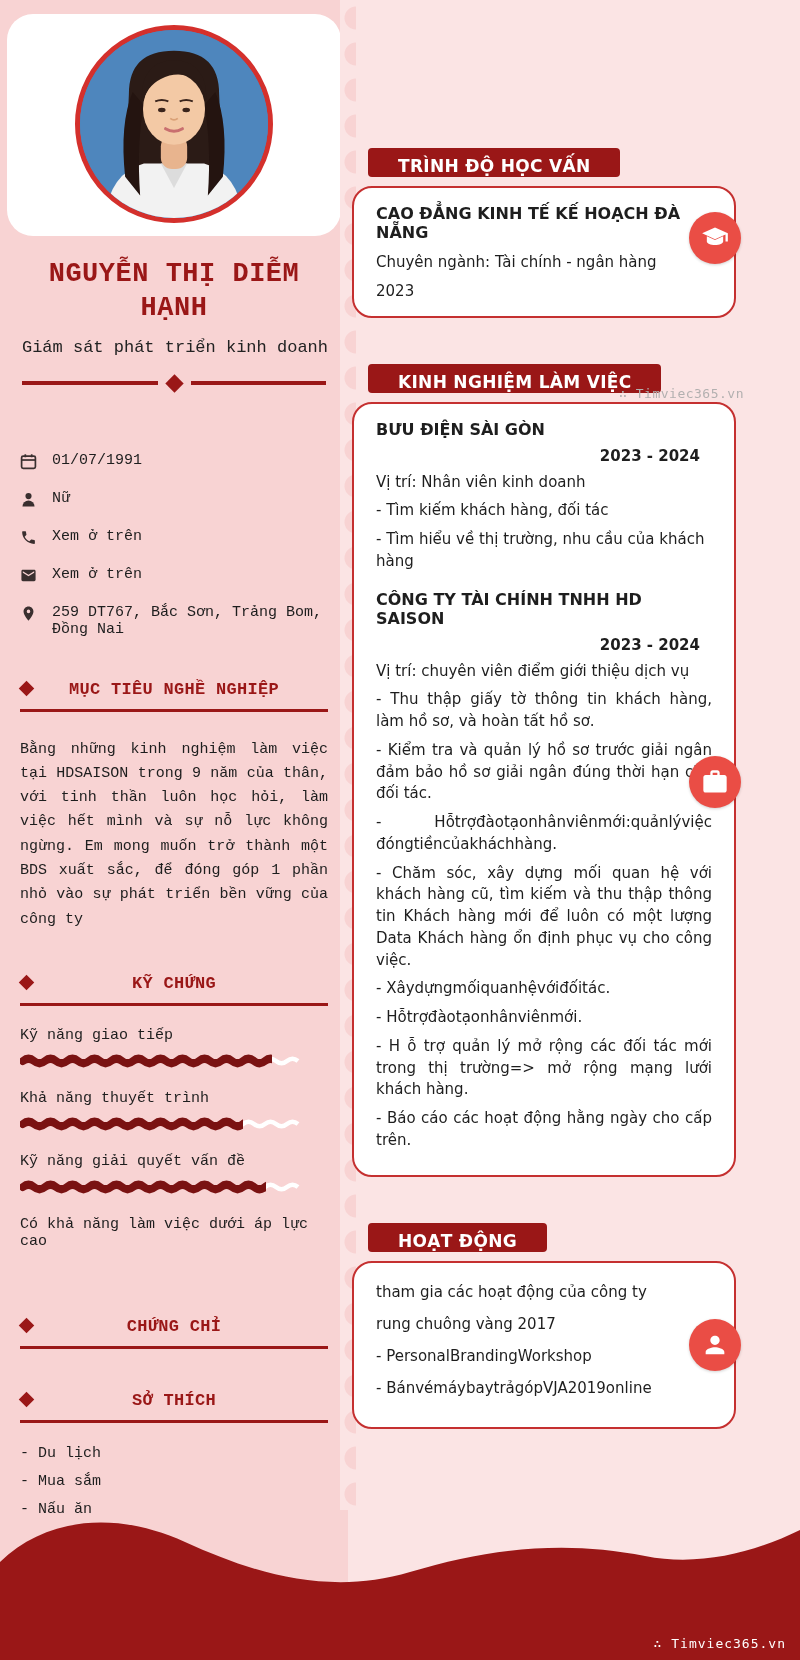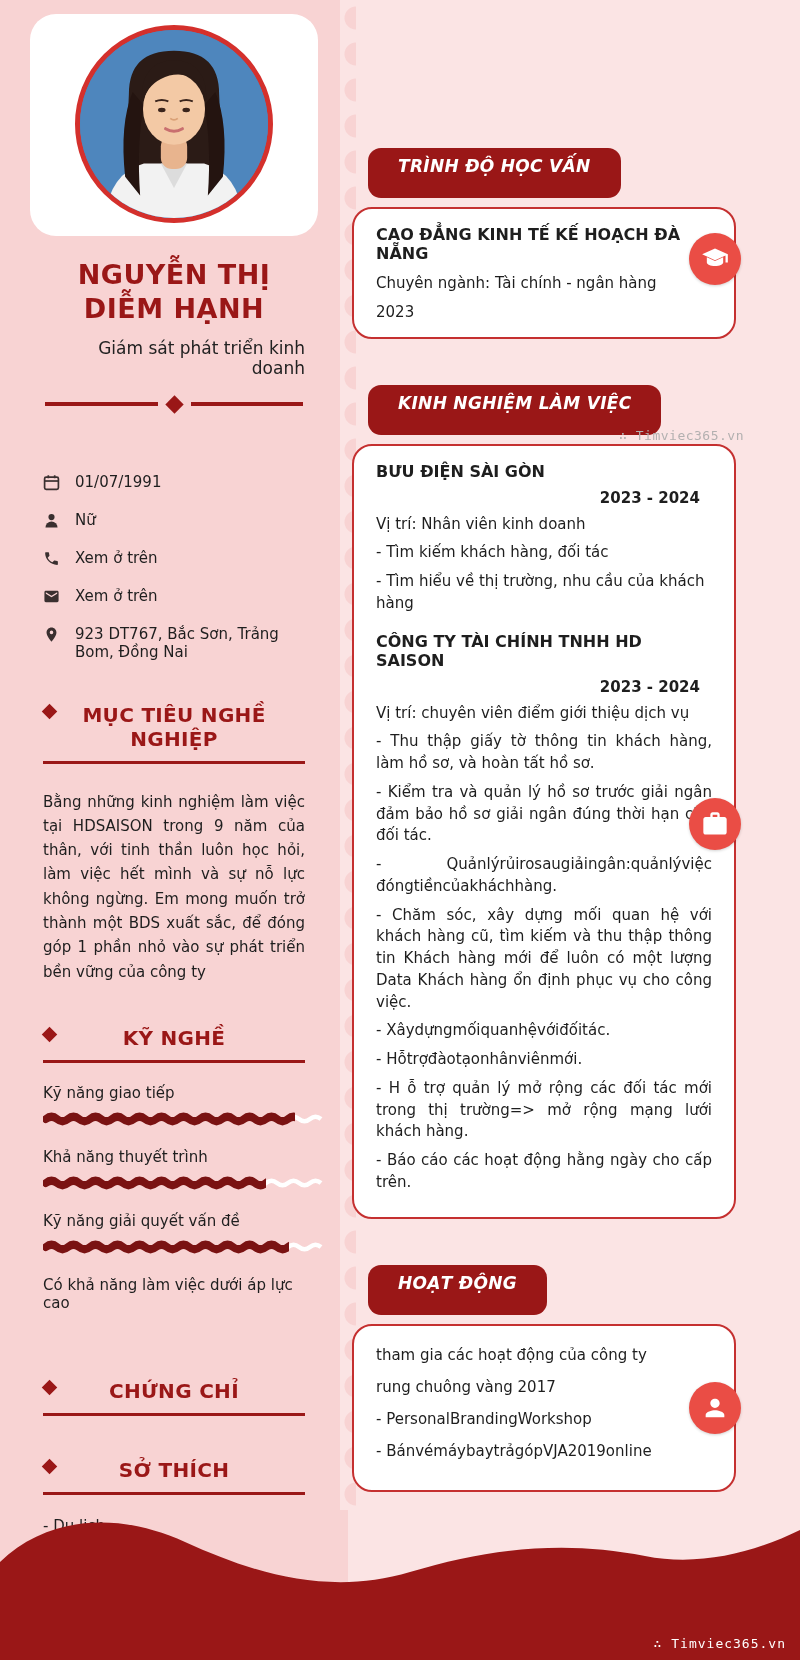--- a/index.html
+++ b/index.html
@@ -12,21 +12,21 @@
     --text:#1e1e1e;
   }
   *{box-sizing:border-box;}
   body{margin:0;background:#fff;}
   .page{position:relative;width:800px;height:1660px;overflow:hidden;
         background:var(--page-pink);color:var(--text);
         font-family:"DejaVu Sans","Liberation Sans",sans-serif;font-size:15px;}
 
   
   .sidebar{position:absolute;left:0;top:0;width:348px;height:100%;
-           background:var(--sidebar-pink);padding:14px 43px 0;}
+           background:var(--sidebar-pink);padding:14px 20px 0;font-family:Liberation Mono, monospace;}
   .col-wave{position:absolute;left:340px;top:0;height:1510px;width:16px;z-index:1;
             background-image:radial-gradient(circle at 16px 18px, var(--sidebar-pink) 11px, var(--page-pink) 12px);
             background-size:16px 36px;background-repeat:repeat-y;}
 
   .photo-card{background:#fff;border-radius:26px;margin:0 -13px;height:222px;position:relative;}
   .photo-ring{position:absolute;left:50%;top:11px;transform:translateX(-50%);
               width:198px;height:198px;border-radius:50%;border:5px solid #d4302c;
               overflow:hidden;background:#4e86bd;}
   .photo-ring svg{width:100%;height:100%;display:block;}
 
@@ -37,42 +37,42 @@
   .name-divider .line{flex:1;height:4px;background:var(--dark-red);}
   .name-divider .dia{width:13px;height:13px;background:var(--dark-red);transform:rotate(45deg);flex:none;}
 
   .contact-list{list-style:none;margin:62px 0 0;padding:0;}
   .contact-item{display:flex;gap:15px;align-items:flex-start;margin-bottom:20px;font-size:15px;}
   .cicon{width:17px;height:17px;color:#3a2f2f;flex:none;margin-top:1px;}
   .cicon svg{width:100%;height:100%;display:block;}
 
   .side-header{position:relative;margin-top:42px;padding-bottom:10px;
                border-bottom:3px solid var(--dark-red);text-align:center;
-               font-weight:bold;font-size:20px;color:var(--dark-red);letter-spacing:.3px;}
+               font-weight:bold;font-size:17px;color:var(--dark-red);letter-spacing:.3px;}
   .side-header .dia2{position:absolute;left:1px;top:3px;width:11px;height:11px;
                      background:var(--dark-red);transform:rotate(45deg);}
 
   .objective{margin:26px 0 0;text-align:justify;line-height:1.62;}
 
   .skills{}
   .skill{margin-top:21px;}
   .skill-label{margin-bottom:9px;}
   .skill-bar{position:relative;width:286px;height:16px;}
   .skill-bar svg{position:absolute;left:0;top:0;width:286px;height:16px;display:block;}
   .fill-clip{position:absolute;left:0;top:0;bottom:0;overflow:hidden;width:85%;}
   .wave-bg{stroke:#ffffff;stroke-width:4.5;fill:none;}
   .wave-fg{stroke:var(--wave-dark);stroke-width:8;fill:none;stroke-linecap:round;}
 
   .plain-list{list-style:none;padding:0;margin:22px 0 0;}
   .plain-list li{margin-bottom:11px;}
 
   
   .main{position:absolute;left:352px;top:0;width:384px;z-index:2;}
   .banner{display:inline-block;margin:46px 0 0 16px;background:var(--dark-red);color:#fff;
-          font-weight:bold;font-size:17px;padding:8px 30px 22px;border-radius:13px;letter-spacing:.3px;font-style:italic;}
+          font-weight:bold;font-size:17px;padding:8px 30px 1px;border-radius:4px;letter-spacing:.3px;}
   .banner-first{margin-top:148px;}
   .card{position:relative;background:#fff;border:2px solid var(--border-red);
         border-radius:20px;margin-top:9px;padding:16px 22px;}
   .badge{position:absolute;right:-7px;width:52px;height:52px;border-radius:50%;
          background:var(--accent-red);display:flex;align-items:center;justify-content:center;
          box-shadow:0 1px 3px rgba(0,0,0,.18);}
   .badge svg{width:28px;height:28px;fill:#fff;}
   .badge-edu{top:24px;}
   .badge-exp{top:352px;}
   .badge-act{top:calc(50% - 26px);}
@@ -182,33 +182,33 @@
             </svg>
         </span>
         <span>Xem ở trên</span>
       </li>
       <li class="contact-item">
         <span class="cicon">
           <svg viewBox="0 0 24 24">
               <path d="M12 2C8.13 2 5 5.13 5 9c0 5.25 7 13 7 13s7-7.75 7-13c0-3.87-3.13-7-7-7zm0 9.5A2.5 2.5 0 1 1 12 6.5a2.5 2.5 0 0 1 0 5z" fill="currentColor"></path>
             </svg>
         </span>
-        <span>923 DT767, Bắc Sơn, Trảng Bom, Đồng Nai</span>
+        <span>259 DT767, Bắc Sơn, Trảng Bom, Đồng Nai</span>
       </li>
     </ul>
 
     <div class="side-header">
       <span class="dia2"></span>
       <span>MỤC TIÊU NGHỀ NGHIỆP</span>
     </div>
     <p class="objective">Bằng những kinh nghiệm làm việc tại HDSAISON trong 9 năm của thân, với tinh thần luôn học hỏi, làm việc hết mình và sự nỗ lực không ngừng. Em mong muốn trở thành một BDS xuất sắc, để đóng góp 1 phần nhỏ vào sự phát triển bền vững của công ty</p>
 
     <div class="side-header">
       <span class="dia2"></span>
-      <span>KỸ NGHỀ</span>
+      <span>KỸ CHỨNG</span>
     </div>
     <div class="skills">
       <div class="skill">
         <div class="skill-label">Kỹ năng giao tiếp</div>
         <div class="skill-bar">
           <svg viewBox="0 0 286 16">
               <use href="#wv" class="wave-bg"></use>
             </svg>
           <div class="fill-clip" style="width: 88%;">
               <svg viewBox="0 0 286 16">
@@ -299,21 +299,21 @@
         </ul>
       </div>
 
       <div class="job">
         <div class="job-company">CÔNG TY TÀI CHÍNH TNHH HD SAISON</div>
         <div class="job-period">2023 - 2024</div>
         <div class="job-position">Vị trí: chuyên viên điểm giới thiệu dịch vụ</div>
         <ul class="job-duties justify">
           <li>- Thu thập giấy tờ thông tin khách hàng, làm hồ sơ, và hoàn tất hồ sơ.</li>
           <li>- Kiểm tra và quản lý hồ sơ trước giải ngân đảm bảo hồ sơ giải ngân đúng thời hạn cho đối tác.</li>
-          <li>- Quảnlýrủirosaugiảingân:quảnlýviệc đóngtiềncủakháchhàng.</li>
+          <li>- Hỗtrợđàotạonhânviênmới:quảnlýviệc đóngtiềncủakháchhàng.</li>
           <li>- Chăm sóc, xây dựng mối quan hệ với khách hàng cũ, tìm kiếm và thu thập thông tin Khách hàng mới để luôn có một lượng Data Khách hàng ổn định phục vụ cho công việc.</li>
           <li>- Xâydựngmốiquanhệvớiđốitác.</li>
           <li>- Hỗtrợđàotạonhânviênmới.</li>
           <li>- H ỗ trợ quản lý mở rộng các đối tác mới trong thị trường=&gt; mở rộng mạng lưới khách hàng.</li>
           <li>- Báo cáo các hoạt động hằng ngày cho cấp trên.</li>
         </ul>
       </div>
 
       <div class="badge badge-exp">
         <svg viewBox="0 0 24 24">

